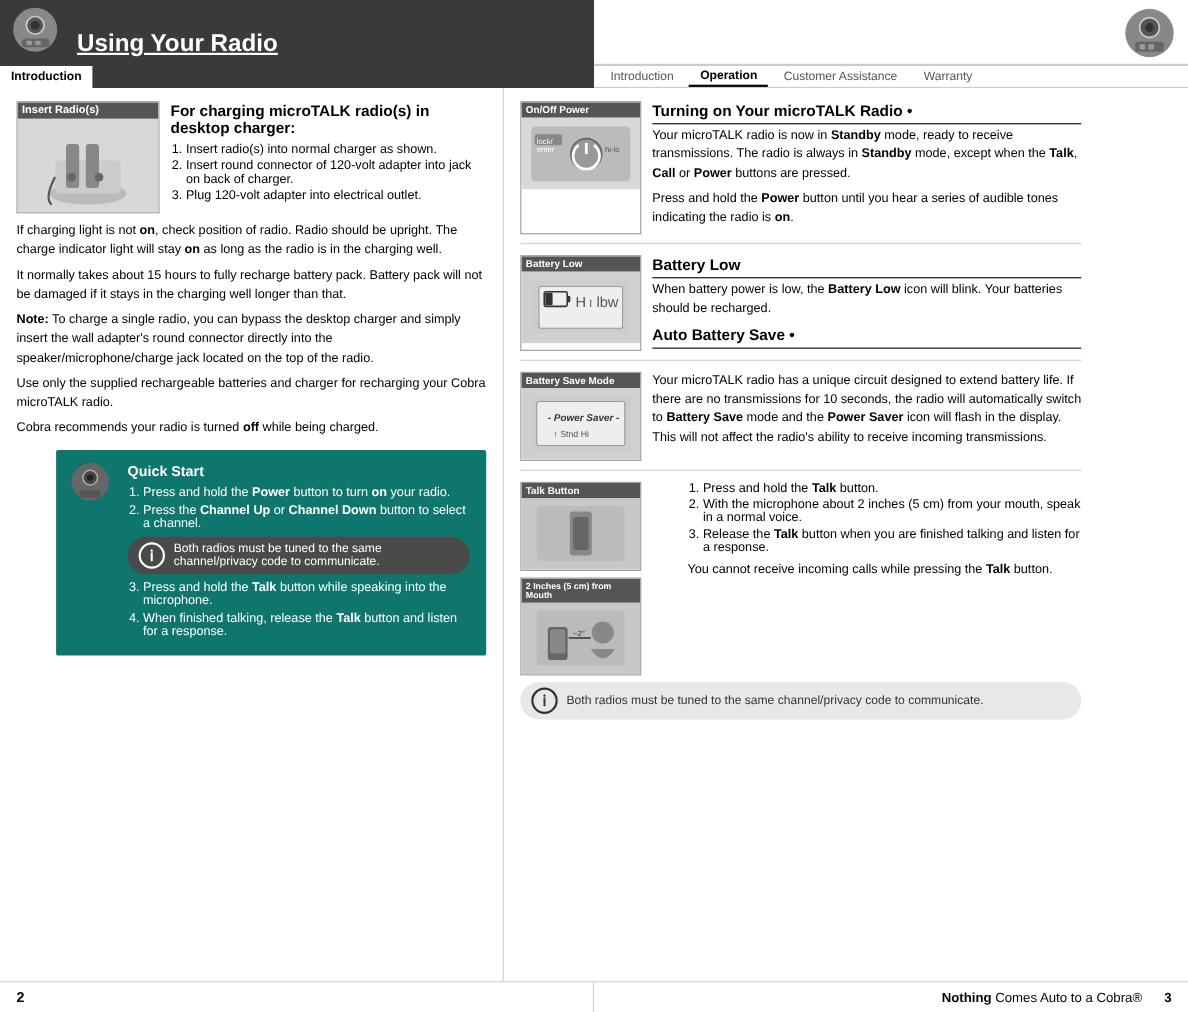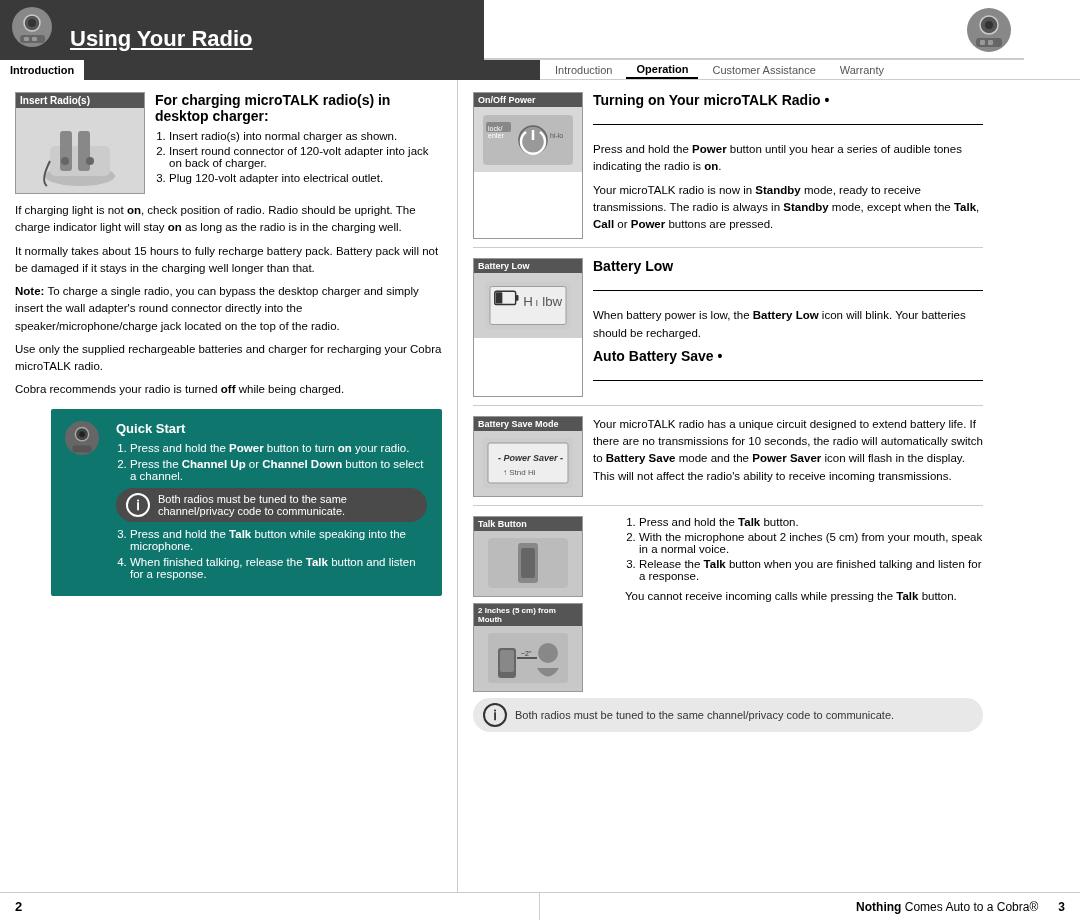--- a/index.html
+++ b/index.html
@@ -14,21 +14,21 @@
       flex-direction: column;
     }
 
     
     .top-header {
       display: flex;
       height: 60px;
       background: #fff;
     }
     .header-left {
-      width: 484px;
+      width: 540px;
       background: #3a3a3a;
       display: flex;
       align-items: flex-end;
       padding: 0 0 0 10px;
       position: relative;
     }
     .header-logo-left {
       position: absolute;
       top: 5px;
       left: 10px;
@@ -249,23 +249,23 @@
       font-size: 9px;
       padding: 2px 4px;
       font-weight: bold;
     }
     .right-section-content {
       flex: 1;
     }
     .right-section-title {
       font-size: 14px;
       font-weight: bold;
-      margin-bottom: 16px;
+      margin-bottom: 2px;
       border-bottom: 1px solid #000;
-      padding-bottom: 16px;
+      padding-bottom: 4px;
     }
     .right-section-title-dot::after {
       content: ' •';
       color: #000;
     }
 
     
     .battery-low-img {
       background: #d0d0d0;
       height: 65px;
@@ -515,24 +515,24 @@
             <path d="M55 20 L55 30" stroke="#fff" stroke-width="2.5"></path>
             <path d="M48 22 A12 12 0 1 0 62 22" stroke="#fff" stroke-width="2.5" fill="none"></path>
 
             <text x="72" y="28" font-size="7" fill="#555">hi-lo</text>
           </svg>
         </div>
       </div>
       <div class="right-section-content">
         <div class="right-section-title right-section-title-dot">Turning on Your microTALK Radio</div>
         <div class="text-block">
+          Your microTALK radio is now in <b>Standby</b> mode, ready to receive transmissions. The radio is always in <b>Standby</b> mode, except when the <b>Talk</b>, <b>Call</b> or <b>Power</b> buttons are pressed.
+        </div>
+        <div class="text-block">
           Press and hold the <b>Power</b> button until you hear a series of audible tones indicating the radio is <b>on</b>.
-        </div>
-        <div class="text-block">
-          Your microTALK radio is now in <b>Standby</b> mode, ready to receive transmissions. The radio is always in <b>Standby</b> mode, except when the <b>Talk</b>, <b>Call</b> or <b>Power</b> buttons are pressed.
         </div>
       </div>
     </div>
 
     <div class="right-section">
       <div class="right-label-box">
         <div class="right-label-title">Battery Low</div>
         <div class="battery-low-img">
           <svg viewBox="0 0 100 60" width="100" height="60">
             <rect x="5" y="5" width="90" height="50" rx="3" fill="#ccc"></rect>

